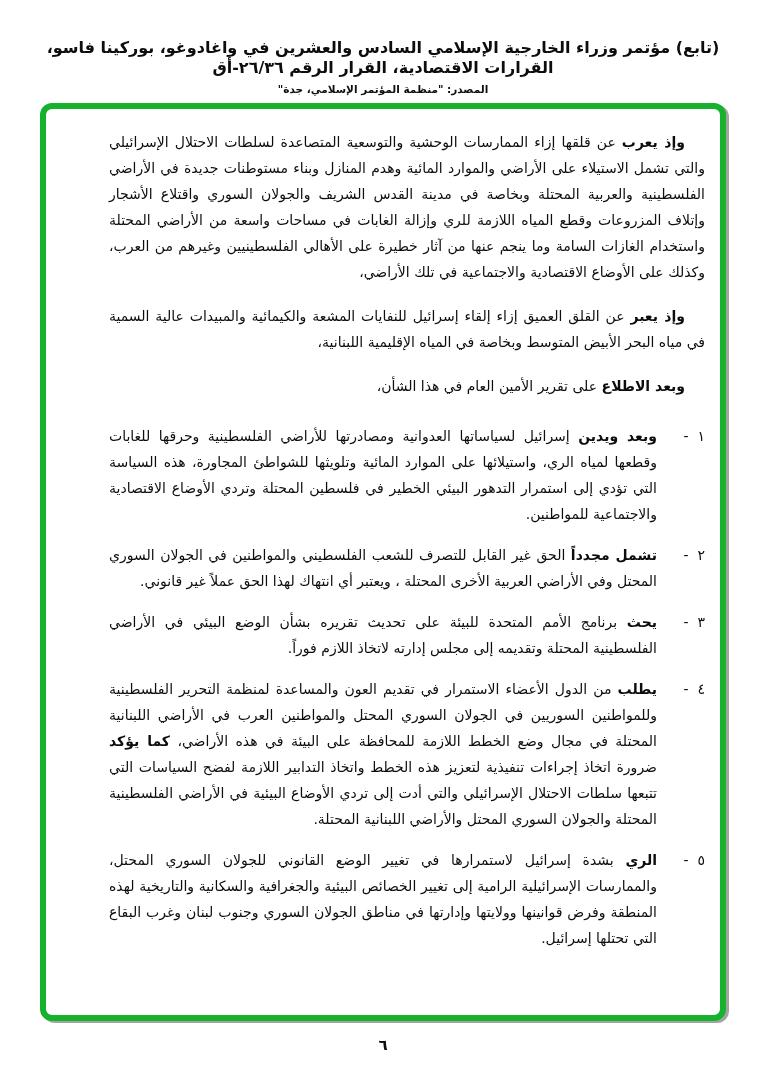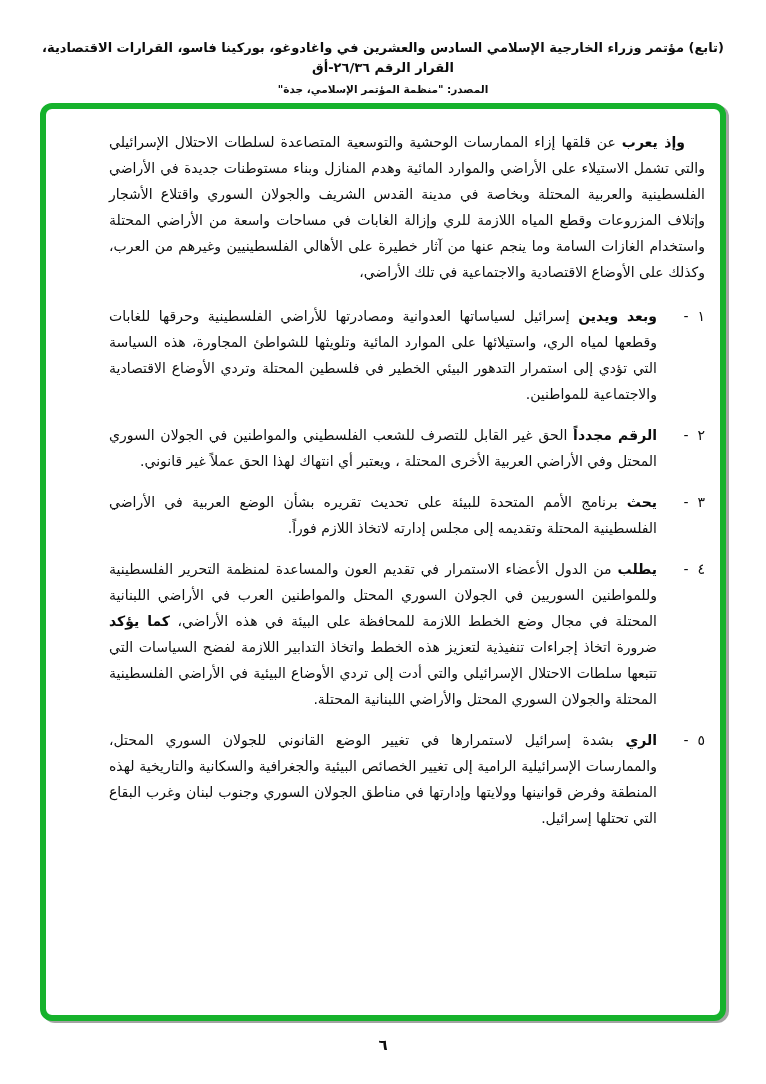--- a/index.html
+++ b/index.html
@@ -11,21 +11,21 @@
     position:relative;
     overflow:hidden;
   }
   .header{
     direction:rtl;
     text-align:center;
     margin-top:38px;
     padding:0 26px;
   }
   .header-title{
-    font-size:13px;
+    font-size:16px;
     font-weight:bold;
     line-height:20px;
   }
   .header-source{
     font-size:10.5px;
     font-weight:bold;
     margin-top:5px;
   }
   .frame{
     position:absolute;
@@ -83,46 +83,48 @@
 <div class="header">
   <div class="header-title">(تابع) مؤتمر وزراء الخارجية الإسلامي السادس والعشرين في واغادوغو، بوركينا فاسو، القرارات الاقتصادية، القرار الرقم ٢٦/٣٦-أق</div>
   <div class="header-source">المصدر:  "منظمة المؤتمر الإسلامي، جدة"</div>
 </div>
 
 <div class="frame" style="border-color: rgb(22, 178, 44);">
   <div class="content">
 
     <p class="para"><span class="lead">وإذ يعرب</span><span> عن قلقها إزاء الممارسات الوحشية والتوسعية المتصاعدة لسلطات الاحتلال الإسرائيلي والتي تشمل الاستيلاء على الأراضي والموارد المائية وهدم المنازل وبناء مستوطنات جديدة في الأراضي الفلسطينية والعربية المحتلة وبخاصة في مدينة القدس الشريف والجولان السوري واقتلاع الأشجار وإتلاف المزروعات وقطع المياه اللازمة للري وإزالة الغابات في مساحات واسعة من الأراضي المحتلة واستخدام الغازات السامة وما ينجم عنها من آثار خطيرة على الأهالي الفلسطينيين وغيرهم من العرب، وكذلك على الأوضاع الاقتصادية والاجتماعية في تلك الأراضي،</span></p>
 
+    <p class="para"><span class="lead">وإذ يعبر</span><span> عن القلق العميق إزاء إلقاء إسرائيل للنفايات المشعة والكيمائية والمبيدات عالية السمية في مياه البحر الأبيض المتوسط وبخاصة في المياه الإقليمية اللبنانية،</span></p>
 
+    <p class="para last"><span class="lead">وبعد الاطلاع</span><span> على تقرير الأمين العام في هذا الشأن،</span></p>
 
     <div class="items">
 
       <div class="item">
         <div class="num-col">
             <span class="num">١</span>
             <span class="dash">-</span>
           </div>
         <div class="item-text"><span class="lead">وبعد ويدين</span><span> إسرائيل لسياساتها العدوانية ومصادرتها للأراضي الفلسطينية وحرقها للغابات وقطعها لمياه الري، واستيلائها على الموارد المائية وتلويثها للشواطئ المجاورة، هذه السياسة التي تؤدي إلى استمرار التدهور البيئي الخطير في فلسطين المحتلة وتردي الأوضاع الاقتصادية والاجتماعية للمواطنين.</span><span class="lead"></span><span></span></div>
       </div>
 
       <div class="item">
         <div class="num-col">
             <span class="num">٢</span>
             <span class="dash">-</span>
           </div>
-        <div class="item-text"><span class="lead">الرقم مجدداً</span><span> الحق غير القابل للتصرف للشعب الفلسطيني والمواطنين في الجولان السوري المحتل وفي الأراضي العربية الأخرى المحتلة ، ويعتبر أي انتهاك لهذا الحق عملاً غير قانوني.</span><span class="lead"></span><span></span></div>
+        <div class="item-text"><span class="lead">تشمل مجدداً</span><span> الحق غير القابل للتصرف للشعب الفلسطيني والمواطنين في الجولان السوري المحتل وفي الأراضي العربية الأخرى المحتلة ، ويعتبر أي انتهاك لهذا الحق عملاً غير قانوني.</span><span class="lead"></span><span></span></div>
       </div>
 
       <div class="item">
         <div class="num-col">
             <span class="num">٣</span>
             <span class="dash">-</span>
           </div>
-        <div class="item-text"><span class="lead">يحث</span><span> برنامج الأمم المتحدة للبيئة على تحديث تقريره بشأن الوضع العربية في الأراضي الفلسطينية المحتلة وتقديمه إلى مجلس إدارته لاتخاذ اللازم فوراً.</span><span class="lead"></span><span></span></div>
+        <div class="item-text"><span class="lead">يحث</span><span> برنامج الأمم المتحدة للبيئة على تحديث تقريره بشأن الوضع البيئي في الأراضي الفلسطينية المحتلة وتقديمه إلى مجلس إدارته لاتخاذ اللازم فوراً.</span><span class="lead"></span><span></span></div>
       </div>
 
       <div class="item">
         <div class="num-col">
             <span class="num">٤</span>
             <span class="dash">-</span>
           </div>
         <div class="item-text"><span class="lead">يطلب</span><span> من الدول الأعضاء الاستمرار في تقديم العون والمساعدة لمنظمة التحرير الفلسطينية وللمواطنين السوريين في الجولان السوري المحتل والمواطنين العرب في الأراضي اللبنانية المحتلة في مجال وضع الخطط اللازمة للمحافظة على البيئة في هذه الأراضي، </span><span class="lead">كما يؤكد</span><span> ضرورة اتخاذ إجراءات تنفيذية لتعزيز هذه الخطط واتخاذ التدابير اللازمة لفضح السياسات التي تتبعها سلطات الاحتلال الإسرائيلي والتي أدت إلى تردي الأوضاع البيئية في الأراضي الفلسطينية المحتلة والجولان السوري المحتل والأراضي اللبنانية المحتلة.</span></div>
       </div>
 

